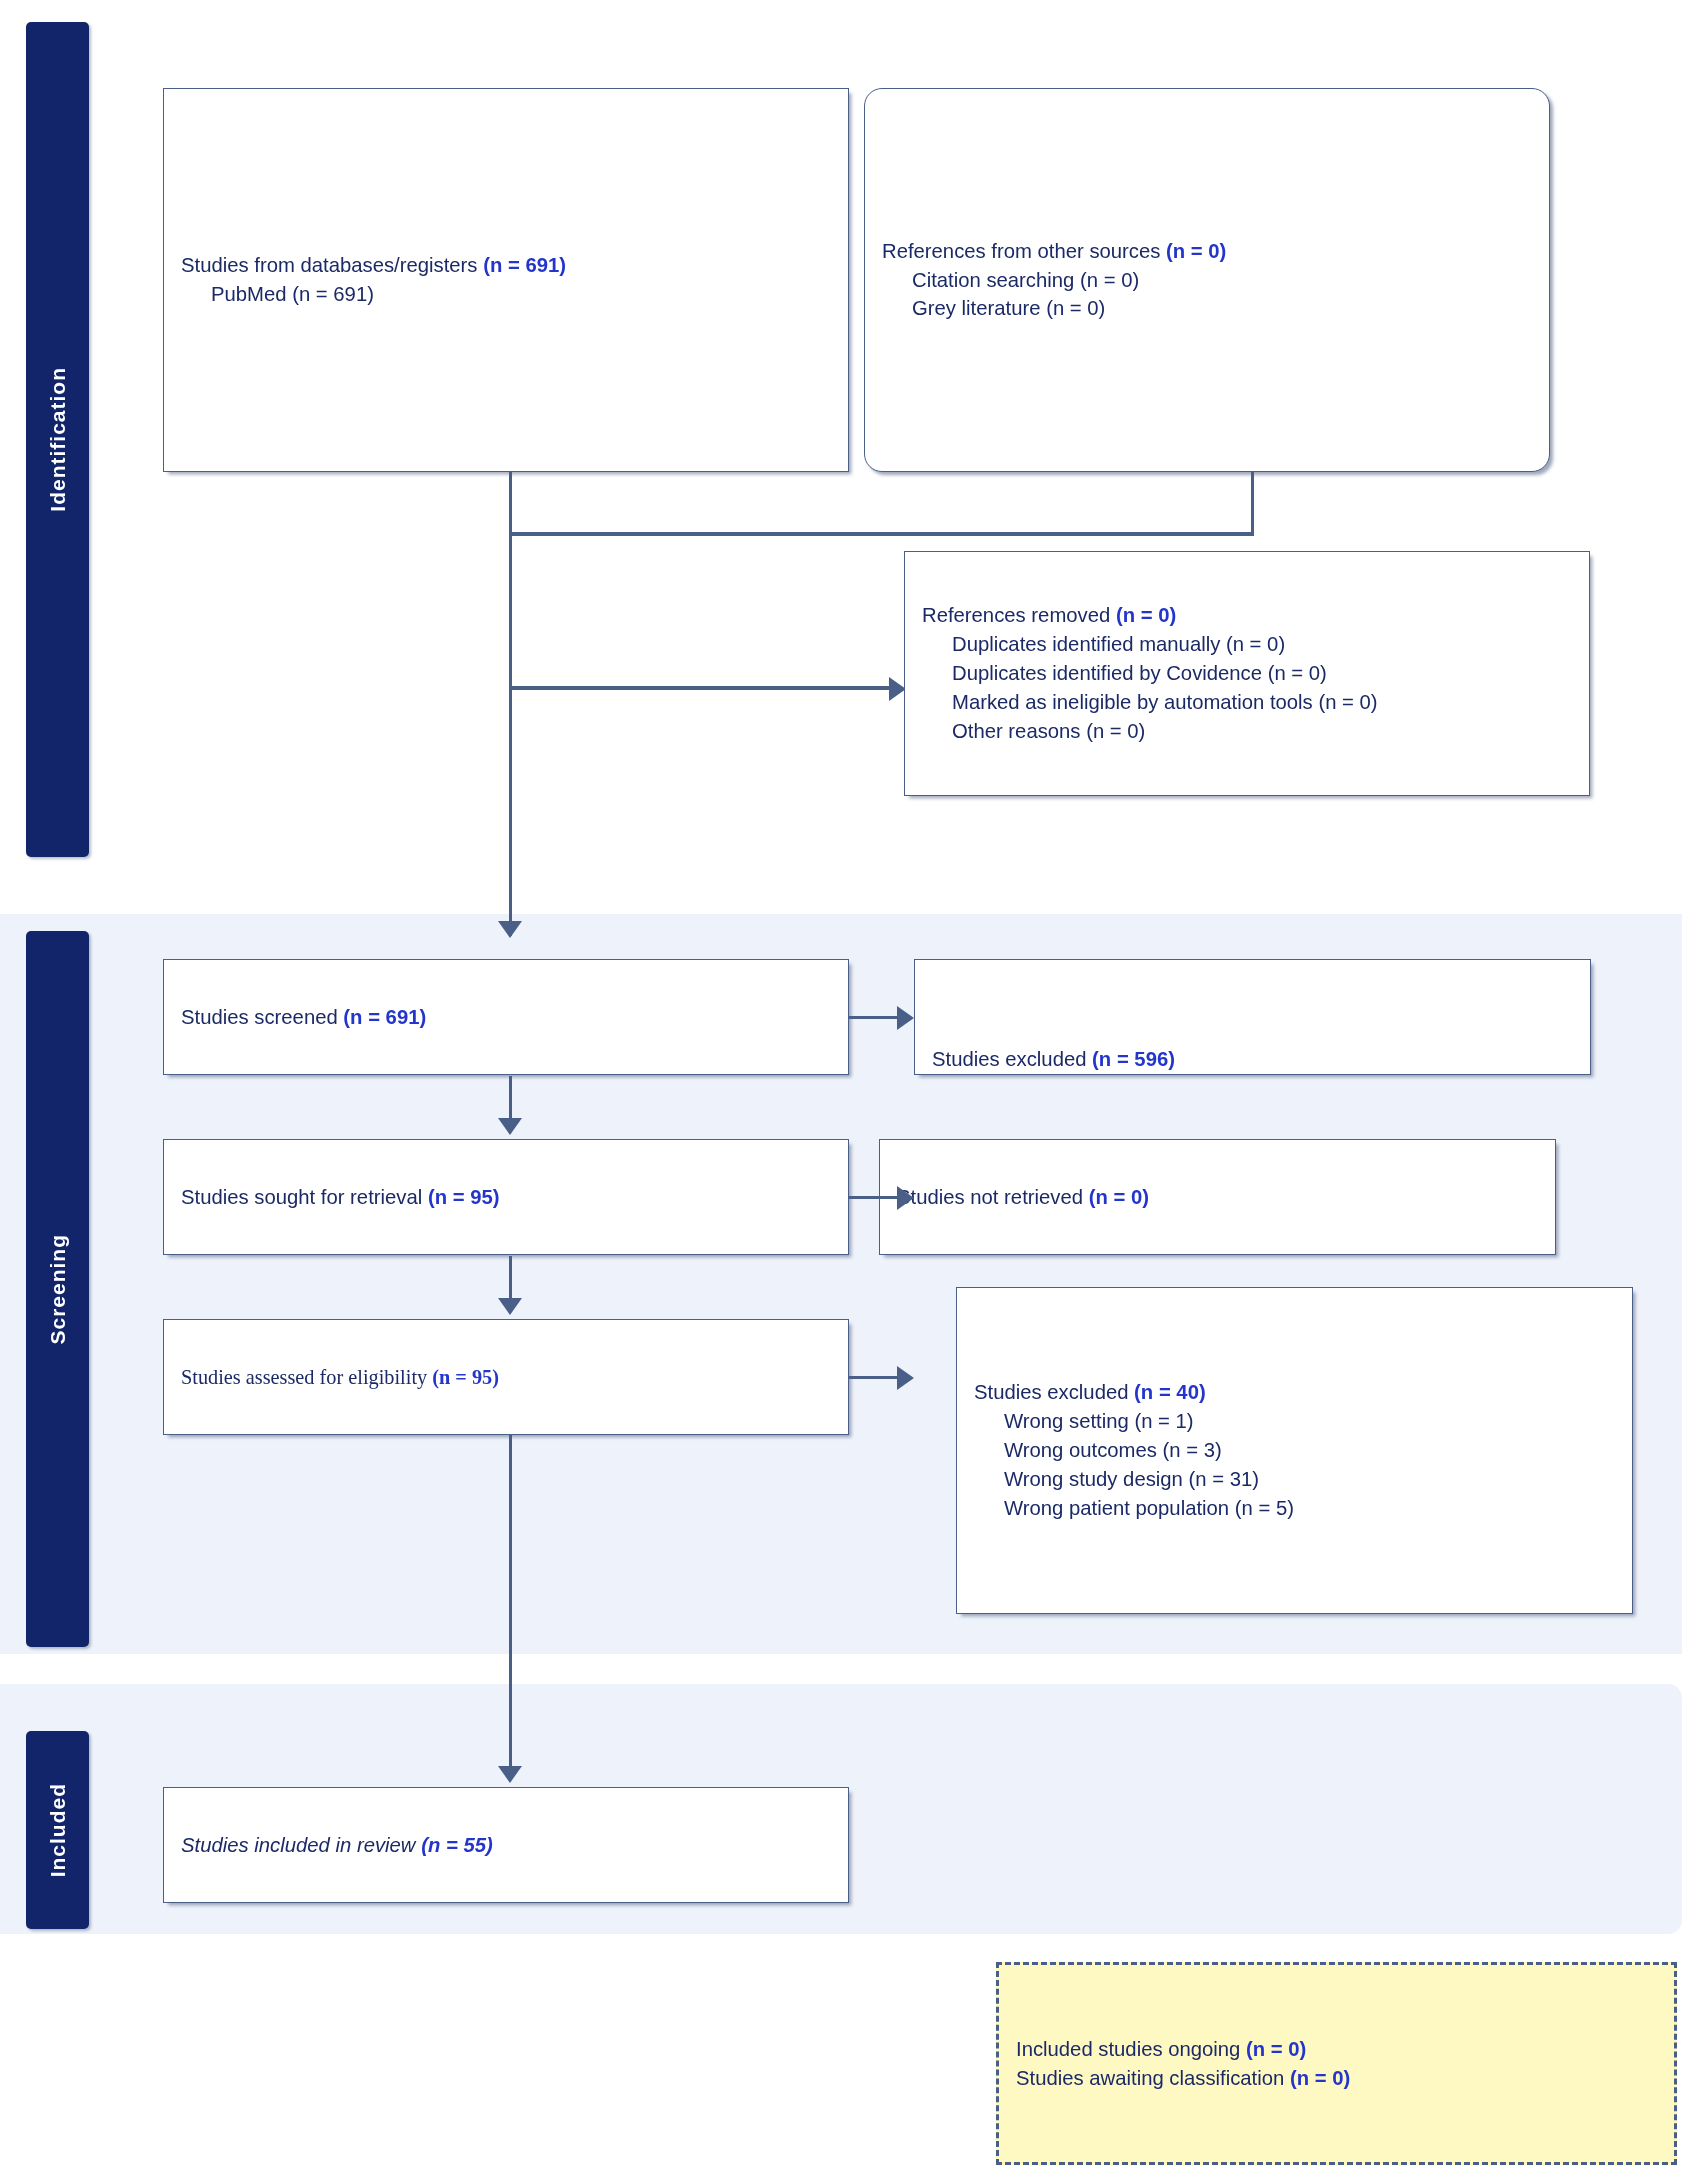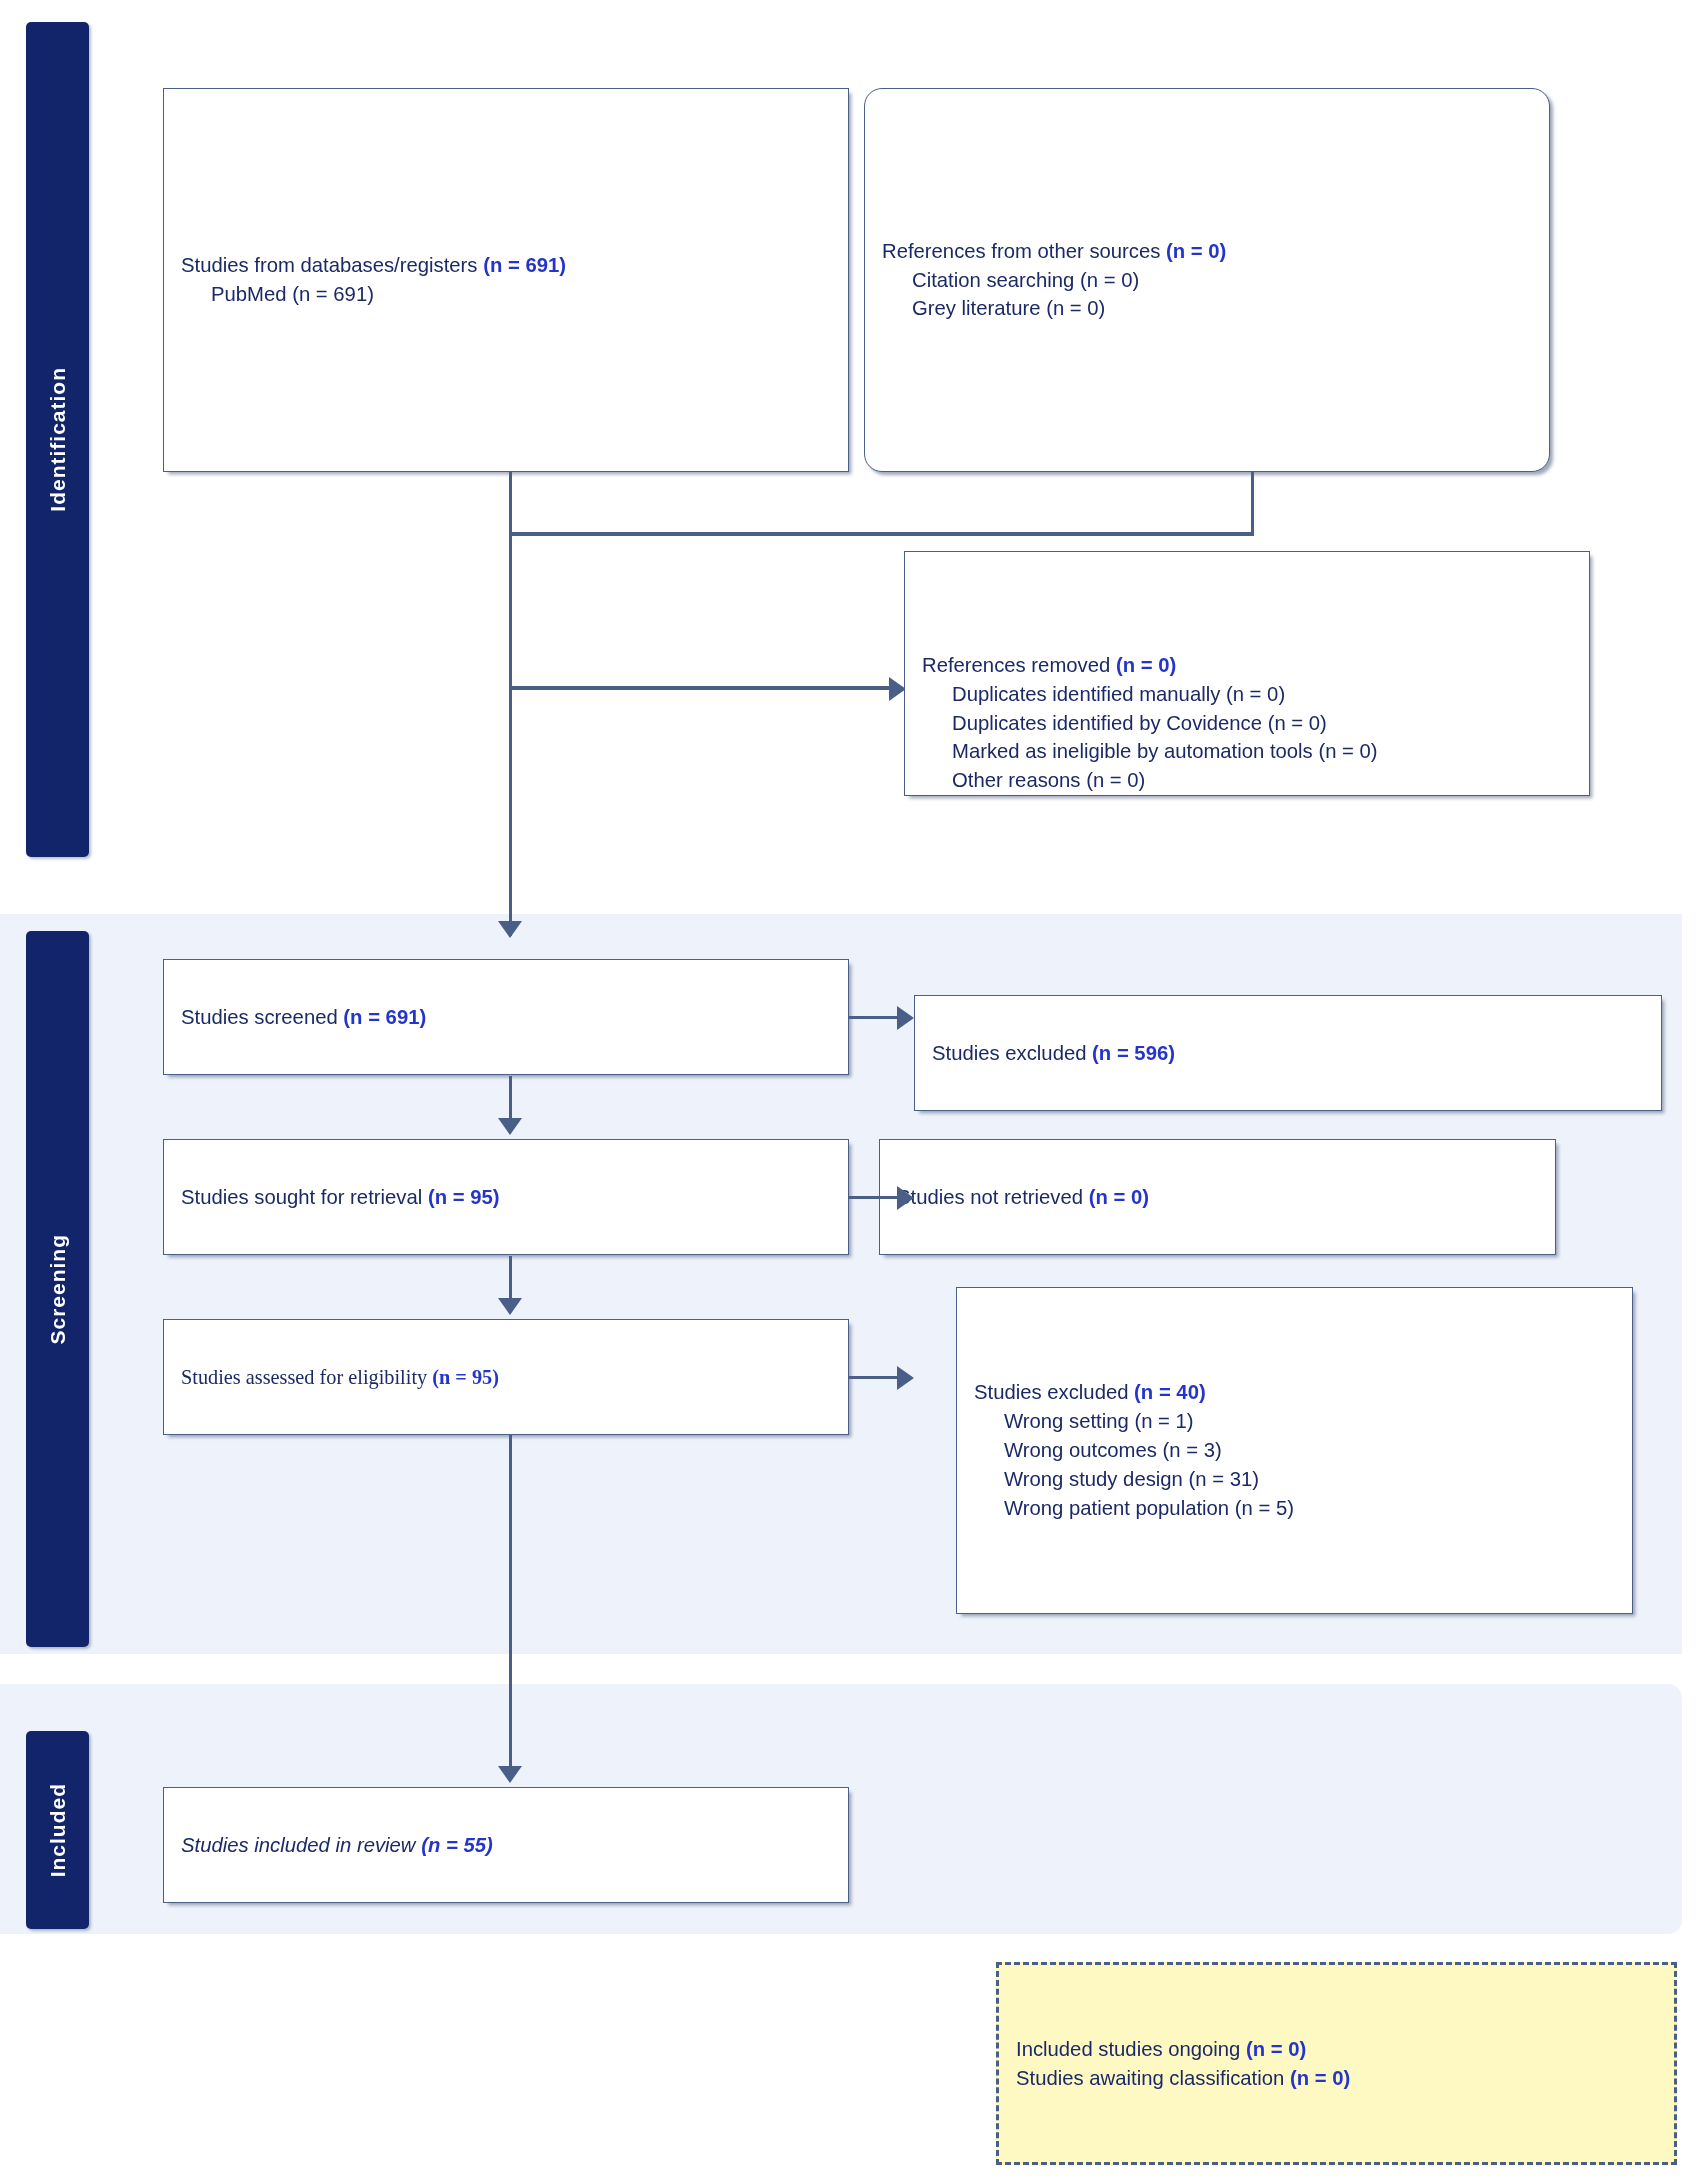--- a/index.html
+++ b/index.html
@@ -132,21 +132,21 @@
       </div>
       <div class="ln sub">
         <span>Citation searching </span><span class="n">(n = 0)</span>
       </div>
       <div class="ln sub">
         <span>Grey literature </span><span class="n">(n = 0)</span>
       </div>
     </div>
   </div>
 
-  <div class="box" style="left:904px;top:551px;width:686px;height:245px;justify-content:flex-end;">
+  <div class="box" style="left:904px;top:551px;width:686px;height:245px;">
     <div class="lines">
       <div class="ln">
         <span>References removed </span><span class="n">(n = 0)</span>
       </div>
       <div class="ln sub">
         <span>Duplicates identified manually </span><span class="n">(n = 0)</span>
       </div>
       <div class="ln sub">
         <span>Duplicates identified by Covidence </span><span class="n">(n = 0)</span>
       </div>
@@ -160,21 +160,21 @@
   </div>
 
   <div class="box" style="left:163px;top:959px;width:686px;height:116px;">
     <div class="lines">
       <div class="ln">
         <span>Studies screened </span><span class="n">(n = 691)</span>
       </div>
     </div>
   </div>
 
-  <div class="box" style="left:914px;top:995px;width:748px;height:116px;">
+  <div class="box" style="left:914px;top:959px;width:677px;height:116px;justify-content:flex-end;">
     <div class="lines">
       <div class="ln">
         <span>Studies excluded </span><span class="n">(n = 596)</span>
       </div>
     </div>
   </div>
   <div class="conn hline" style="left:849px;top:1016px;width:50px;height:3px;"></div>
   <div class="arrow-right" style="left:897px;top:1006px;"></div>
 
   <div class="conn vline" style="left:509px;top:1076px;width:3px;height:49px;"></div>

